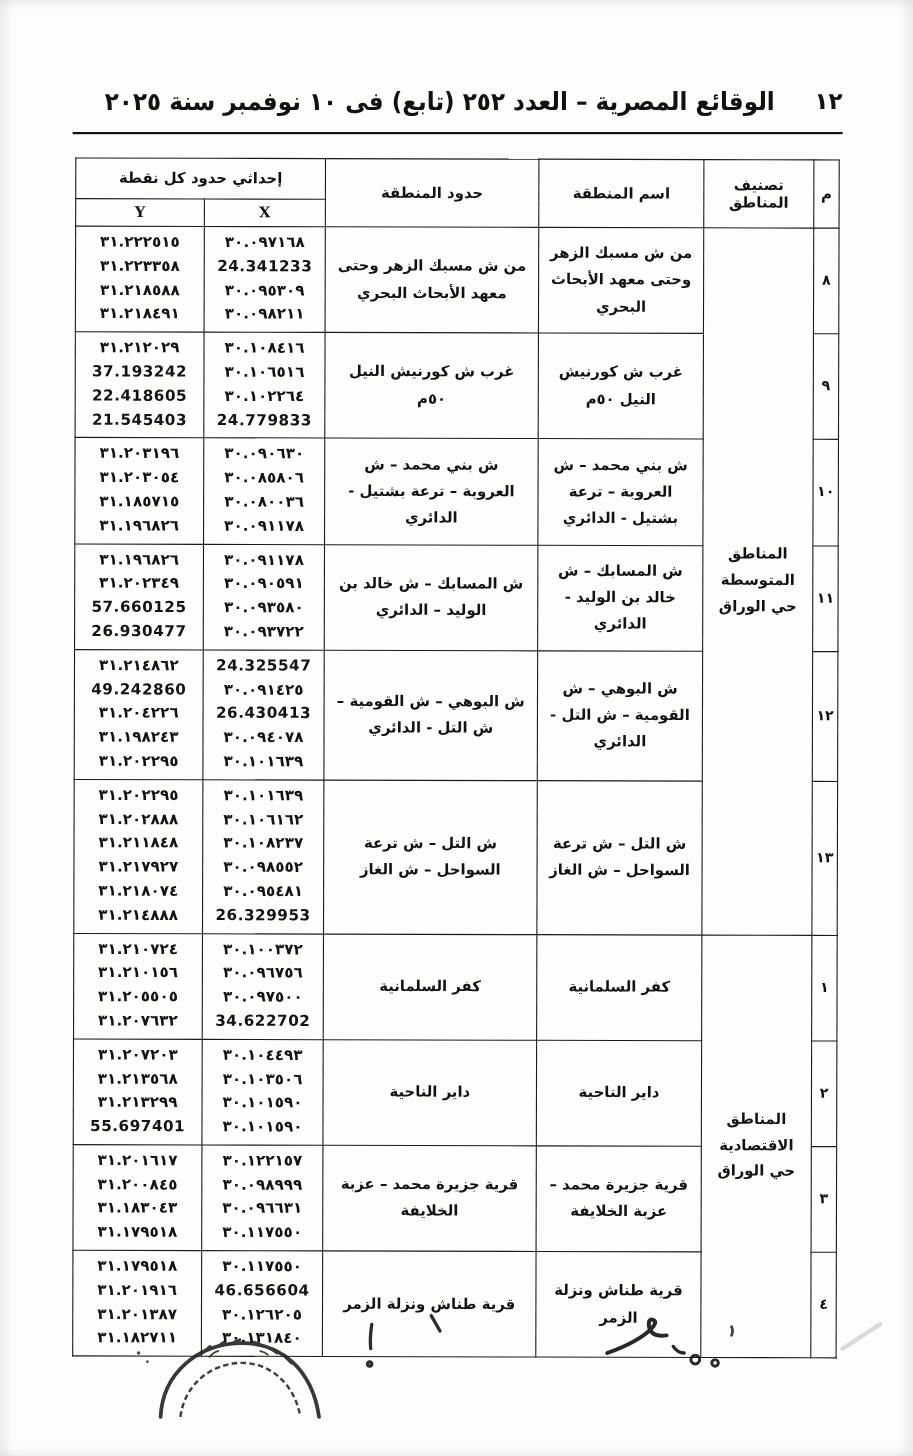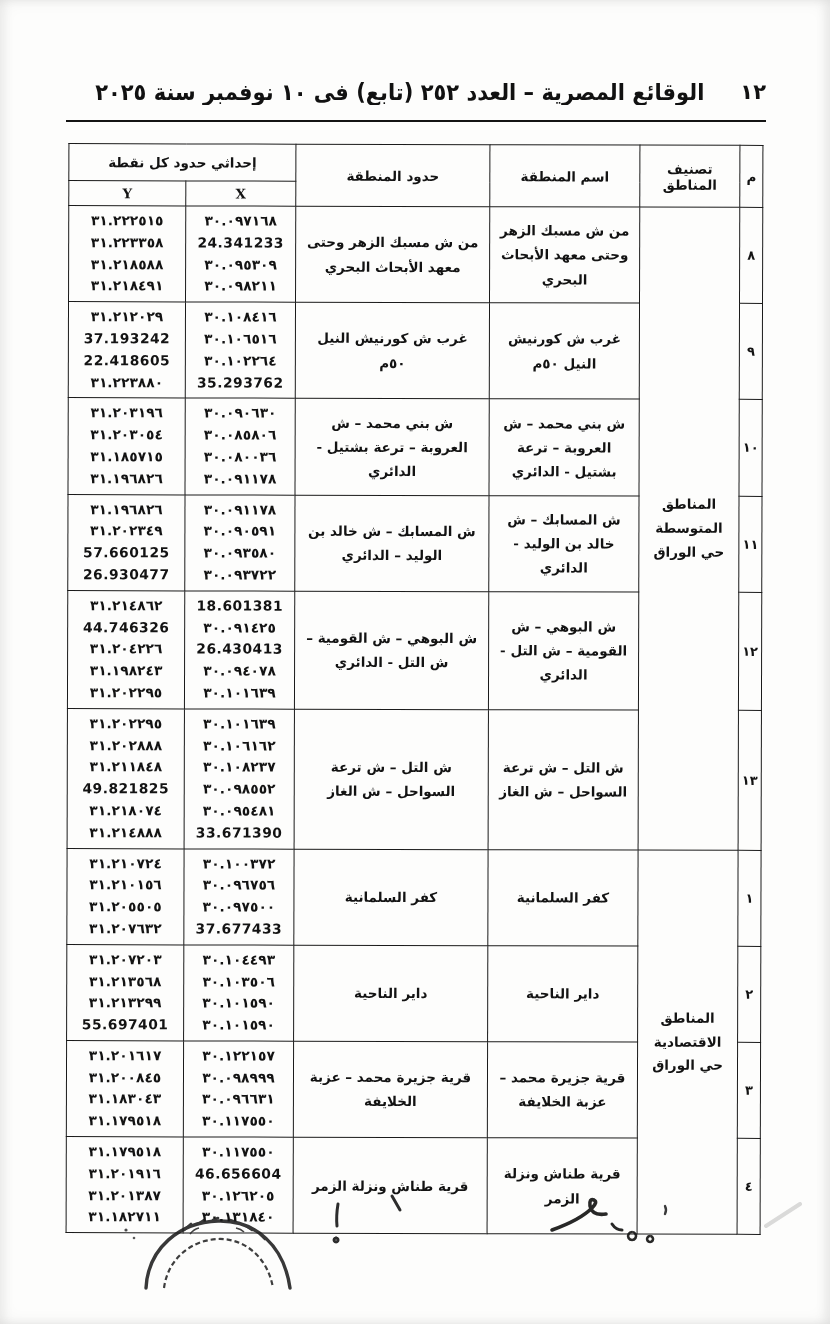--- a/index.html
+++ b/index.html
@@ -101,27 +101,27 @@
           </td>
         </tr>
         <tr>
           <td class="c-idx">٩</td>
           <td class="c-name">غرب ش كورنيش النيل ٥٠م</td>
           <td class="c-bound">غرب ش كورنيش النيل ٥٠م</td>
           <td class="c-coords">
             <span class="coord-line">٣٠.١٠٨٤١٦</span>
             <span class="coord-line">٣٠.١٠٦٥١٦</span>
             <span class="coord-line">٣٠.١٠٢٢٦٤</span>
-            <span class="coord-line">35.293762</span>
+            <span class="coord-line">24.779833</span>
           </td>
           <td class="c-coords">
             <span class="coord-line">٣١.٢١٢٠٢٩</span>
             <span class="coord-line">37.193242</span>
             <span class="coord-line">22.418605</span>
-            <span class="coord-line">٣١.٢٢٣٨٨٠</span>
+            <span class="coord-line">21.545403</span>
           </td>
         </tr>
         <tr>
           <td class="c-idx">١٠</td>
           <td class="c-name">ش بني محمد – ش العروبة – ترعة بشتيل - الدائري</td>
           <td class="c-bound">ش بني محمد – ش العروبة – ترعة بشتيل - الدائري</td>
           <td class="c-coords">
             <span class="coord-line">٣٠.٠٩٠٦٣٠</span>
             <span class="coord-line">٣٠.٠٨٥٨٠٦</span>
             <span class="coord-line">٣٠.٠٨٠٠٣٦</span>
@@ -149,65 +149,65 @@
             <span class="coord-line">٣١.٢٠٢٣٤٩</span>
             <span class="coord-line">57.660125</span>
             <span class="coord-line">26.930477</span>
           </td>
         </tr>
         <tr>
           <td class="c-idx">١٢</td>
           <td class="c-name">ش البوهي – ش القومية – ش التل - الدائري</td>
           <td class="c-bound">ش البوهي – ش القومية – ش التل - الدائري</td>
           <td class="c-coords">
-            <span class="coord-line">18.601381</span>
+            <span class="coord-line">24.325547</span>
             <span class="coord-line">٣٠.٠٩١٤٢٥</span>
             <span class="coord-line">26.430413</span>
             <span class="coord-line">٣٠.٠٩٤٠٧٨</span>
             <span class="coord-line">٣٠.١٠١٦٣٩</span>
           </td>
           <td class="c-coords">
             <span class="coord-line">٣١.٢١٤٨٦٢</span>
-            <span class="coord-line">44.746326</span>
+            <span class="coord-line">49.242860</span>
             <span class="coord-line">٣١.٢٠٤٢٢٦</span>
             <span class="coord-line">٣١.١٩٨٢٤٣</span>
             <span class="coord-line">٣١.٢٠٢٢٩٥</span>
           </td>
         </tr>
         <tr>
           <td class="c-idx">١٣</td>
           <td class="c-name">ش التل – ش ترعة السواحل – ش الغاز</td>
           <td class="c-bound">ش التل – ش ترعة السواحل – ش الغاز</td>
           <td class="c-coords">
             <span class="coord-line">٣٠.١٠١٦٣٩</span>
             <span class="coord-line">٣٠.١٠٦١٦٢</span>
             <span class="coord-line">٣٠.١٠٨٢٣٧</span>
             <span class="coord-line">٣٠.٠٩٨٥٥٢</span>
             <span class="coord-line">٣٠.٠٩٥٤٨١</span>
-            <span class="coord-line">33.671390</span>
+            <span class="coord-line">26.329953</span>
           </td>
           <td class="c-coords">
             <span class="coord-line">٣١.٢٠٢٢٩٥</span>
             <span class="coord-line">٣١.٢٠٢٨٨٨</span>
             <span class="coord-line">٣١.٢١١٨٤٨</span>
-            <span class="coord-line">49.821825</span>
+            <span class="coord-line">٣١.٢١٧٩٢٧</span>
             <span class="coord-line">٣١.٢١٨٠٧٤</span>
             <span class="coord-line">٣١.٢١٤٨٨٨</span>
           </td>
         </tr>
         <tr>
           <td class="c-idx">١</td>
           <td class="c-class" rowspan="4">المناطق الاقتصادية حي الوراق</td>
           <td class="c-name">كفر السلمانية</td>
           <td class="c-bound">كفر السلمانية</td>
           <td class="c-coords">
             <span class="coord-line">٣٠.١٠٠٣٧٢</span>
             <span class="coord-line">٣٠.٠٩٦٧٥٦</span>
             <span class="coord-line">٣٠.٠٩٧٥٠٠</span>
-            <span class="coord-line">37.677433</span>
+            <span class="coord-line">34.622702</span>
           </td>
           <td class="c-coords">
             <span class="coord-line">٣١.٢١٠٧٢٤</span>
             <span class="coord-line">٣١.٢١٠١٥٦</span>
             <span class="coord-line">٣١.٢٠٥٥٠٥</span>
             <span class="coord-line">٣١.٢٠٧٦٣٢</span>
           </td>
         </tr>
         <tr>
           <td class="c-idx">٢</td>

